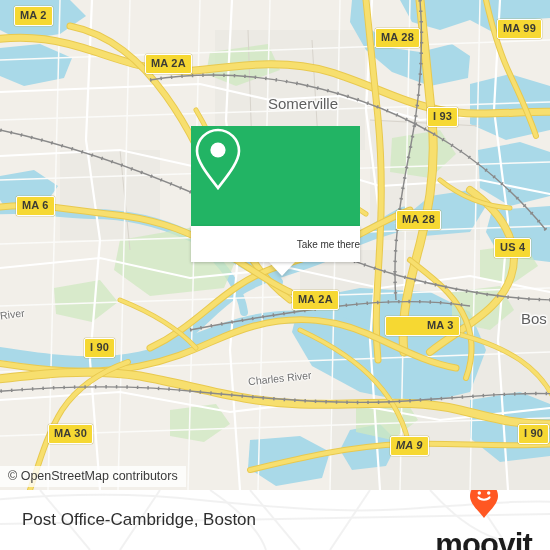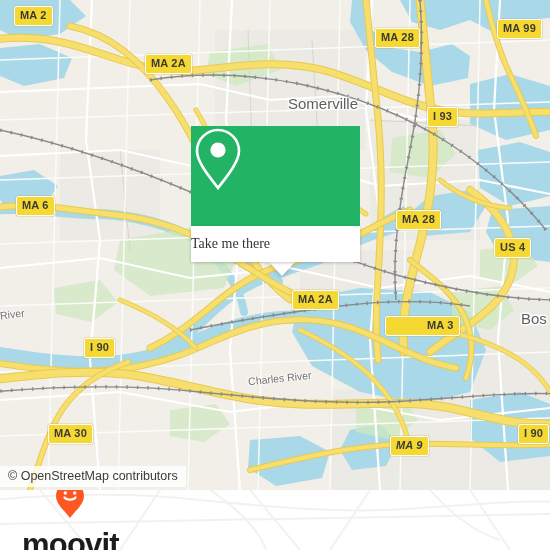--- a/index.html
+++ b/index.html
@@ -57,24 +57,24 @@
   }
 
   
   .popup{position:absolute;left:191px;top:126px;width:169px;}
   .popup-body{
     height:100px;background:#22b464;
     display:flex;align-items:center;justify-content:center;
   }
   .popup-foot{
     height:36px;background:#ffffff;
-    display:flex;align-items:center;justify-content:flex-start;
-    font-size:14px;color:#333333;
+    display:flex;align-items:center;justify-content:flex-end;
+    font-size:10px;color:#333333;
     box-shadow:0 1px 3px rgba(0,0,0,.22);
-    position:relative;z-index:2;font-family:Liberation Serif, serif;
+    position:relative;z-index:2;
   }
   .popup-tail{
     position:absolute;left:78px;top:136px;width:0;height:0;
     border-left:13px solid transparent;
     border-right:13px solid transparent;
     border-top:14px solid #ffffff;
     filter:drop-shadow(0 2px 2px rgba(0,0,0,.18));
     z-index:1;
   }
 
@@ -252,21 +252,21 @@
     <div class="shield" style="left:16px;top:196px;">MA 6</div>
     <div class="shield" style="left:396px;top:210px;">MA 28</div>
     <div class="shield" style="left:494px;top:238px;">US 4</div>
     <div class="shield" style="left:292px;top:290px;">MA 2A</div>
     <div class="shield" style="left:385px;top:316px;padding-left:41px;">MA 3</div>
     <div class="shield" style="left:84px;top:338px;">I 90</div>
     <div class="shield" style="left:48px;top:424px;">MA 30</div>
     <div class="shield" style="left:390px;top:436px;font-style:italic;">MA 9</div>
     <div class="shield" style="left:518px;top:424px;">I 90</div>
 
-    <div class="placelabel big" style="left:288px;top:95px;">Somerville</div>
+    <div class="placelabel big" style="left:268px;top:95px;">Somerville</div>
     <div class="placelabel big" style="left:521px;top:310px;">Bos</div>
 
     <div class="waterlabel" style="left:0px;top:308px;transform:rotate(-7deg);">River</div>
     <div class="waterlabel" style="left:248px;top:372px;transform:rotate(-6deg);">Charles River</div>
 
     <div class="popup">
       <div class="popup-body">
         <span>
           <svg width="54" height="66" viewBox="0 0 54 66" aria-hidden="true">
             <path d="M27 4 C15.4 4 6 13.4 6 25 C6 36.5 19.5 52 27 62 C34.5 52 48 36.5 48 25 C48 13.4 38.6 4 27 4 Z" fill="none" stroke="#ffffff" stroke-width="2.6"></path>
@@ -287,20 +287,21 @@
     <svg class="footer-watermark" width="550" height="550" viewBox="0 0 550 550">
       <g fill="none" stroke="#9a9a9a" stroke-width="2">
         <path d="M-10,500 C60,494 130,492 200,500 C280,508 350,514 420,508 C480,504 520,500 560,502"></path>
         <path d="M40,490 L90,550 M160,490 L120,550 M250,490 L300,550 M370,490 L330,550 M470,490 L510,550"></path>
         <path d="M0,524 L550,514"></path>
         <path d="M210,490 C240,510 260,532 266,550"></path>
         <path d="M430,490 C450,512 470,530 500,540"></path>
       </g>
     </svg>
     <div class="footer-inner">
+      <div class="footer-title">Post Office-Cambridge, Boston</div>
       <div class="brand">
         <span>
           <svg width="30" height="38" viewBox="0 0 30 38" aria-hidden="true">
             <path d="M15 1 C7.3 1 1 7.3 1 15 C1 24 12 32 15 37 C18 32 29 24 29 15 C29 7.3 22.7 1 15 1 Z" fill="#ff5722"></path>
             <circle cx="10.3" cy="12" r="1.7" fill="#ffffff"></circle>
             <circle cx="19.7" cy="12" r="1.7" fill="#ffffff"></circle>
             <path d="M9.4 16.4 C11.4 19.4 18.6 19.4 20.6 16.4" fill="none" stroke="#ffffff" stroke-width="2" stroke-linecap="round"></path>
           </svg>
         </span>
         <span class="brand-word">moovit</span>

